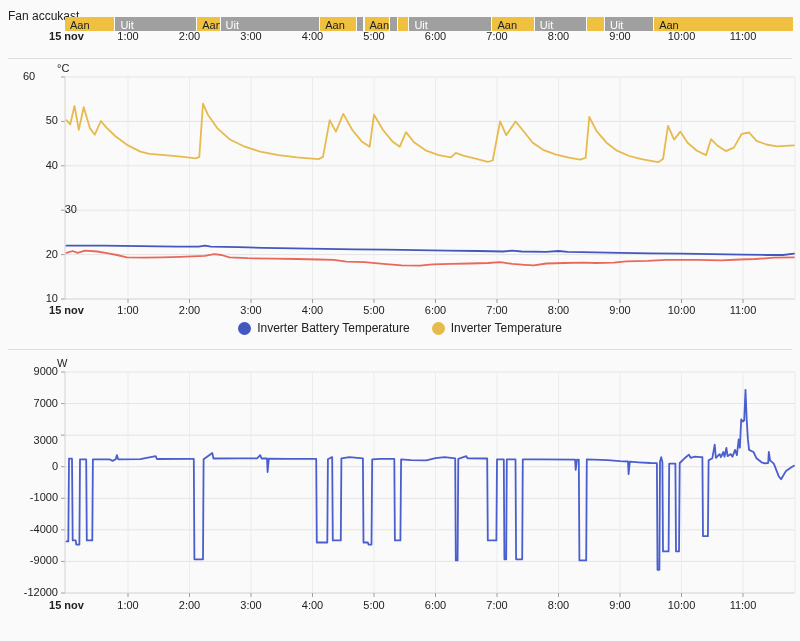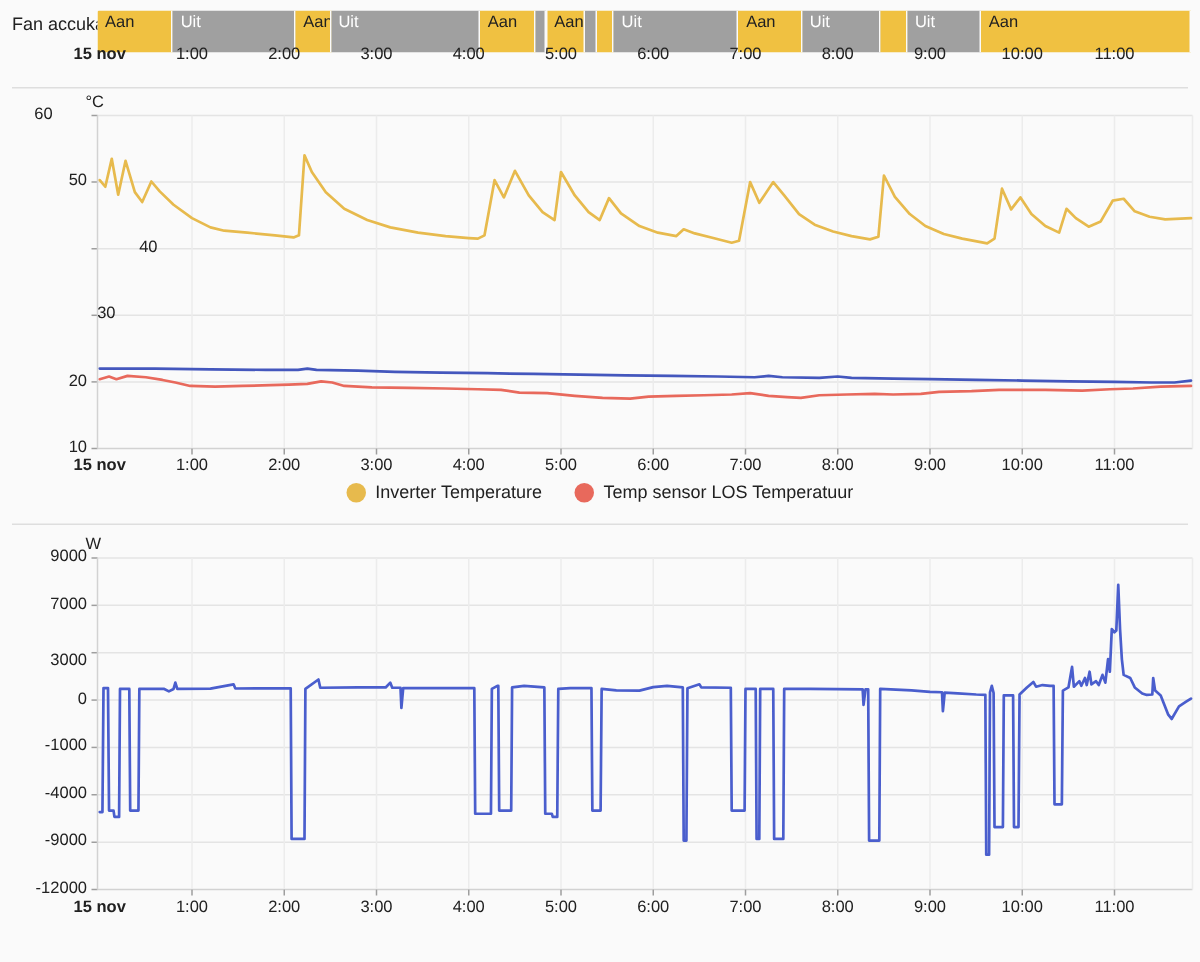--- a/index.html
+++ b/index.html
@@ -14,21 +14,21 @@
   .sec-timeline{height:58px;}
   .sec-temp{height:290px;}
   .sec-power{height:292px;}
   .divider{height:0;border-top:1px solid #dedede;margin:0 8px;}
 
   .entity-label{
     position:absolute;left:8px;top:8px;height:17px;line-height:17px;
     font-size:12px;color:#212121;white-space:nowrap;
   }
   .tl-bar{
-    position:absolute;left:65px;top:7px;width:730px;height:28px;
+    position:absolute;left:65px;top:17px;width:730px;height:14px;
     border-radius:1px;overflow:hidden;background:#fafafa;
   }
   .tl-seg{
     position:absolute;top:0;bottom:0;box-sizing:border-box;
     font-size:11px;line-height:17px;padding-left:5px;
     overflow:hidden;white-space:nowrap;
     border-right:1px solid #fafafa;
   }
   .tick-x{
     position:absolute;transform:translateX(-50%);
@@ -129,43 +129,43 @@
       <line x1="743" y1="18" x2="743" y2="240" stroke="#ececec" stroke-width="1"></line>
       <line x1="743" y1="240" x2="743" y2="244" stroke="#9e9e9e" stroke-width="1"></line>
       <line x1="795" y1="18" x2="795" y2="240" stroke="#ececec" stroke-width="1"></line>
       <line x1="65" y1="18" x2="65" y2="240" stroke="#d2d2d2" stroke-width="1"></line>
       <polyline points="66.5,186.7 103.4,186.7 140.3,187.2 177.2,187.6 198.7,187.6 204.9,186.7 211.0,187.6 238.7,188.1 263.3,188.9 294.1,189.4 324.8,189.8 355.6,190.3 386.3,190.7 417.1,191.2 447.8,191.6 478.6,192.0 503.1,192.5 512.4,191.6 521.6,192.5 546.2,192.9 558.5,192.0 567.7,192.9 595.4,193.4 620.0,193.8 650.8,194.3 681.5,194.7 712.3,195.2 743.0,195.6 767.6,196.0 783.0,196.0 794.0,194.7" fill="none" stroke="#4457bd" stroke-width="1.8" stroke-linejoin="round" stroke-linecap="round"></polyline>
       <polyline points="66.5,61.1 70.2,65.5 74.5,46.9 78.8,70.8 83.7,48.2 89.9,69.1 94.8,75.7 100.9,62.0 106.5,68.6 115.7,77.5 128.0,86.4 140.3,92.6 149.5,94.8 164.9,96.1 183.3,97.9 195.7,99.3 199.3,97.9 203.0,44.6 207.9,55.7 217.2,69.1 229.5,80.2 244.8,87.7 260.2,92.6 278.7,96.1 297.1,98.4 312.5,99.7 318.6,100.1 323.0,97.9 329.7,61.1 335.9,72.6 343.3,54.9 352.5,71.3 361.7,82.4 369.7,87.7 374.0,55.7 383.2,71.3 392.4,82.4 399.8,87.7 406.0,73.1 414.0,83.3 426.3,91.7 438.6,96.1 450.9,98.4 455.8,93.9 463.2,96.6 475.5,99.7 487.8,102.8 492.7,101.5 500.1,62.4 506.2,76.2 515.5,62.4 522.8,71.3 532.7,83.7 543.1,90.8 555.4,95.3 567.7,98.4 580.0,100.6 585.6,98.8 589.3,58.0 596.6,72.2 606.5,83.7 616.9,91.7 629.2,97.0 641.5,100.1 653.8,102.4 658.1,103.2 663.0,100.1 668.0,66.8 674.1,80.6 680.3,72.6 687.6,83.7 696.9,91.7 706.1,96.1 711.0,80.2 717.2,86.4 725.8,92.1 733.8,88.6 741.8,74.8 749.1,73.5 756.5,81.9 766.4,85.5 776.8,87.3 794.0,86.4" fill="none" stroke="#e7ba4d" stroke-width="1.8" stroke-linejoin="round" stroke-linecap="round"></polyline>
       <polyline points="66.5,193.8 72.7,192.0 77.6,193.8 85.0,191.6 97.3,192.5 108.3,194.3 116.9,196.0 126.8,198.3 143.4,198.7 161.8,198.3 180.3,197.8 192.6,197.4 204.9,196.9 214.1,195.2 221.5,196.0 229.5,198.3 247.9,199.2 272.5,199.6 297.1,200.0 318.6,200.5 334.0,200.9 346.3,202.7 364.8,203.1 383.2,204.9 401.7,206.3 420.1,206.7 432.4,205.4 450.9,204.9 469.3,204.5 487.8,204.0 500.1,203.1 512.4,204.9 524.7,205.8 533.9,206.3 546.2,204.5 564.6,204.0 583.1,203.6 595.4,204.0 613.9,203.6 626.1,202.3 647.7,201.8 666.1,200.9 696.9,200.9 721.5,201.4 739.9,200.5 755.3,200.0 773.8,198.7 794.0,198.3" fill="none" stroke="#e8695c" stroke-width="1.8" stroke-linejoin="round" stroke-linecap="round"></polyline>
     </svg>
   <div class="legend" id="legend-temp" style="top:262px;">
       <div class="legend-item">
+        <span class="legend-dot" style="background: rgb(68, 87, 189);"></span>
+        <span class="legend-text">Inverter Battery Temperature</span>
+      </div>
+      <div class="legend-item">
         <span class="legend-dot" style="background: rgb(231, 186, 77);"></span>
         <span class="legend-text">Inverter Temperature</span>
-      </div>
-      <div class="legend-item">
-        <span class="legend-dot" style="background: rgb(232, 105, 92);"></span>
-        <span class="legend-text">Temp sensor LOS Temperatuur</span>
       </div>
     </div>
 <span class="tick-x bold" style="left: 66.5px; top: 245px;">15 nov</span>
     <span class="tick-x" style="left: 128px; top: 245px;">1:00</span>
     <span class="tick-x" style="left: 189.5px; top: 245px;">2:00</span>
     <span class="tick-x" style="left: 251px; top: 245px;">3:00</span>
     <span class="tick-x" style="left: 312.5px; top: 245px;">4:00</span>
     <span class="tick-x" style="left: 374px; top: 245px;">5:00</span>
     <span class="tick-x" style="left: 435.5px; top: 245px;">6:00</span>
     <span class="tick-x" style="left: 497px; top: 245px;">7:00</span>
     <span class="tick-x" style="left: 558.5px; top: 245px;">8:00</span>
     <span class="tick-x" style="left: 620px; top: 245px;">9:00</span>
     <span class="tick-x" style="left: 681.5px; top: 245px;">10:00</span>
     <span class="tick-x" style="left: 743px; top: 245px;">11:00</span>
     <span class="tick-y" style="top: 11px; text-align: center;">60</span>
     <span class="tick-y" style="top: 55.4px;">50</span>
-    <span class="tick-y" style="top: 99.8px; padding-left: 47px;">40</span>
+    <span class="tick-y" style="top: 99.8px;">40</span>
     <span class="tick-y" style="top: 144.2px; margin-left: 19px;">30</span>
     <span class="tick-y" style="top: 188.6px;">20</span>
     <span class="tick-y" style="top: 233px;">10</span>
   </div>
 
 <div class="divider"></div>
 
 <div class="section sec-power" id="sec-power">
   <span class="unit-label" style="left:57px;top:7px;">W</span>
   <svg class="plot" id="svg-power" width="800" height="292">

